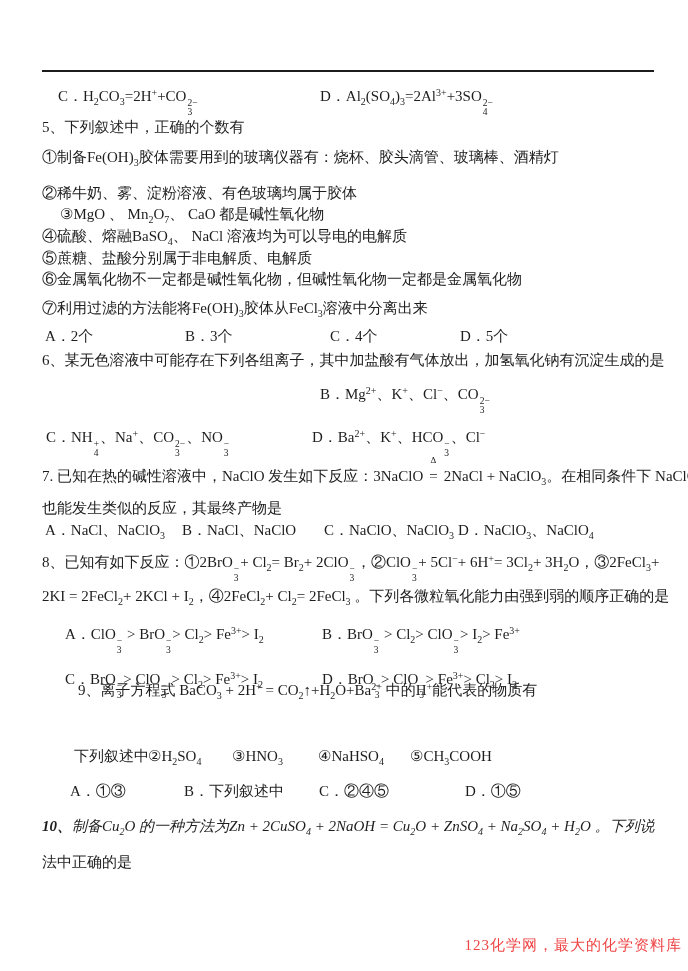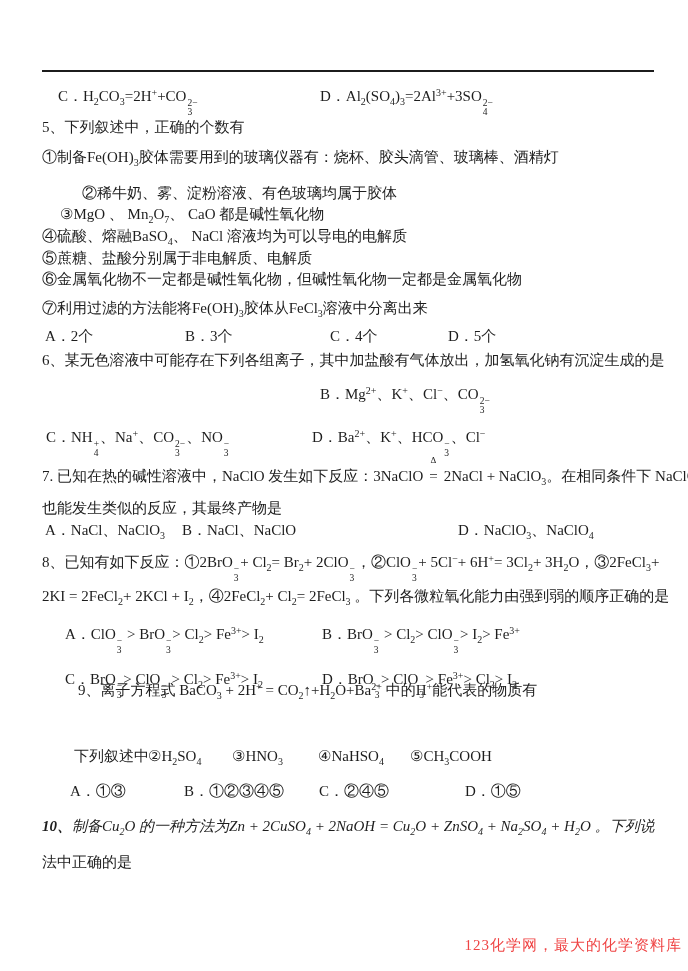--- a/index.html
+++ b/index.html
@@ -57,42 +57,42 @@
             <span class="l">4</span>
           </span></span>
       </div>
       <div class="block" style="top: 116px;">
         <span class="cell" style="left: 42px;">5、下列叙述中，正确的个数有</span>
       </div>
       <div class="block" style="top: 146px;">
         <span class="cell" style="left: 42px;">①制备Fe(OH)<sub>3</sub>胶体需要用到的玻璃仪器有：烧杯、胶头滴管、玻璃棒、酒精灯</span>
       </div>
       <div class="block" style="top: 182px;">
-        <span class="cell" style="left: 42px; margin-left: 40px;">②稀牛奶、雾、淀粉溶液、有色玻璃均属于胶体</span>
+        <span class="cell" style="left: 42px;">②稀牛奶、雾、淀粉溶液、有色玻璃均属于胶体</span>
       </div>
       <div class="block" style="top: 203px;">
         <span class="cell" style="left: 60px;">③MgO 、 Mn<sub>2</sub>O<sub>7</sub>、 CaO 都是碱性氧化物</span>
       </div>
       <div class="block" style="top: 225px;">
         <span class="cell" style="left: 42px;">④硫酸、熔融BaSO<sub>4</sub>、 NaCl 溶液均为可以导电的电解质</span>
       </div>
       <div class="block" style="top: 247px;">
         <span class="cell" style="left: 42px;">⑤蔗糖、盐酸分别属于非电解质、电解质</span>
       </div>
       <div class="block" style="top: 268px;">
         <span class="cell" style="left: 42px;">⑥金属氧化物不一定都是碱性氧化物，但碱性氧化物一定都是金属氧化物</span>
       </div>
       <div class="block" style="top: 297px;">
         <span class="cell" style="left: 42px;">⑦利用过滤的方法能将Fe(OH)<sub>3</sub>胶体从FeCl<sub>3</sub>溶液中分离出来</span>
       </div>
       <div class="block" style="top: 325px;">
         <span class="cell" style="left: 45px;">A．2个</span>
         <span class="cell" style="left: 185px;">B．3个</span>
         <span class="cell" style="left: 330px;">C．4个</span>
-        <span class="cell" style="left: 448px;">D．5个</span>
+        <span class="cell" style="left: 460px;">D．5个</span>
       </div>
       <div class="block" style="top: 349px;">
         <span class="cell" style="left: 42px;">6、某无色溶液中可能存在下列各组离子，其中加盐酸有气体放出，加氢氧化钠有沉淀生成的是</span>
       </div>
       <div class="block" style="top: 383px;">
         <span class="cell" style="left: 320px;">B．Mg<sup>2+</sup>、K<sup>+</sup>、Cl<sup>−</sup>、CO<span class="ss">
             <span class="u">2−</span>
             <span class="l">3</span>
           </span></span>
       </div>
@@ -114,20 +114,21 @@
       </div>
       <div class="block" style="top: 465px;">
         <span class="cell" style="left: 42px;">7. 已知在热的碱性溶液中，NaClO 发生如下反应：3NaClO<span class="deq">=<span class="d">Δ</span></span>2NaCl + NaClO<sub>3</sub>。在相同条件下 NaClO</span>
       </div>
       <div class="block" style="top: 497px;">
         <span class="cell" style="left: 42px;">也能发生类似的反应，其最终产物是</span>
       </div>
       <div class="block" style="top: 519px;">
         <span class="cell" style="left: 45px;">A．NaCl、NaClO<sub>3</sub></span>
         <span class="cell" style="left: 182px;">B．NaCl、NaClO</span>
+        <span class="cell" style="left: 324px;">C．NaClO、NaClO<sub>3</sub></span>
         <span class="cell" style="left: 458px;">D．NaClO<sub>3</sub>、NaClO<sub>4</sub></span>
       </div>
       <div class="block" style="top: 551px;">
         <span class="cell" style="left: 42px;">8、已知有如下反应：①2BrO<span class="ss">
             <span class="u">−</span>
             <span class="l">3</span>
           </span>+ Cl<sub>2</sub>= Br<sub>2</sub>+ 2ClO<span class="ss">
             <span class="u">−</span>
             <span class="l">3</span>
           </span>，②ClO<span class="ss">
@@ -175,21 +176,21 @@
       </div>
       <div class="block" style="top: 745px;">
         <span class="cell" style="left: 74px;">下列叙述中</span>
         <span class="cell" style="left: 148px;">②H<sub>2</sub>SO<sub>4</sub></span>
         <span class="cell" style="left: 232px;">③HNO<sub>3</sub></span>
         <span class="cell" style="left: 318px;">④NaHSO<sub>4</sub></span>
         <span class="cell" style="left: 410px;">⑤CH<sub>3</sub>COOH</span>
       </div>
       <div class="block" style="top: 780px;">
         <span class="cell" style="left: 70px;">A．①③</span>
-        <span class="cell" style="left: 184px;">B．①②③④⑤</span>
+        <span class="cell" style="left: 184px;">B．下列叙述中</span>
         <span class="cell" style="left: 319px;">C．②④⑤</span>
         <span class="cell" style="left: 465px;">D．①⑤</span>
       </div>
       <div class="block" style="top: 815px; font-style: italic;">
         <span class="cell" style="left: 42px;"><b>10、</b>制备Cu<sub>2</sub>O 的一种方法为Zn + 2CuSO<sub>4</sub> + 2NaOH = Cu<sub>2</sub>O + ZnSO<sub>4</sub> + Na<sub>2</sub>SO<sub>4</sub> + H<sub>2</sub>O 。下列说</span>
       </div>
       <div class="block" style="top: 851px;">
         <span class="cell" style="left: 42px;">法中正确的是</span>
       </div>
     </div>

